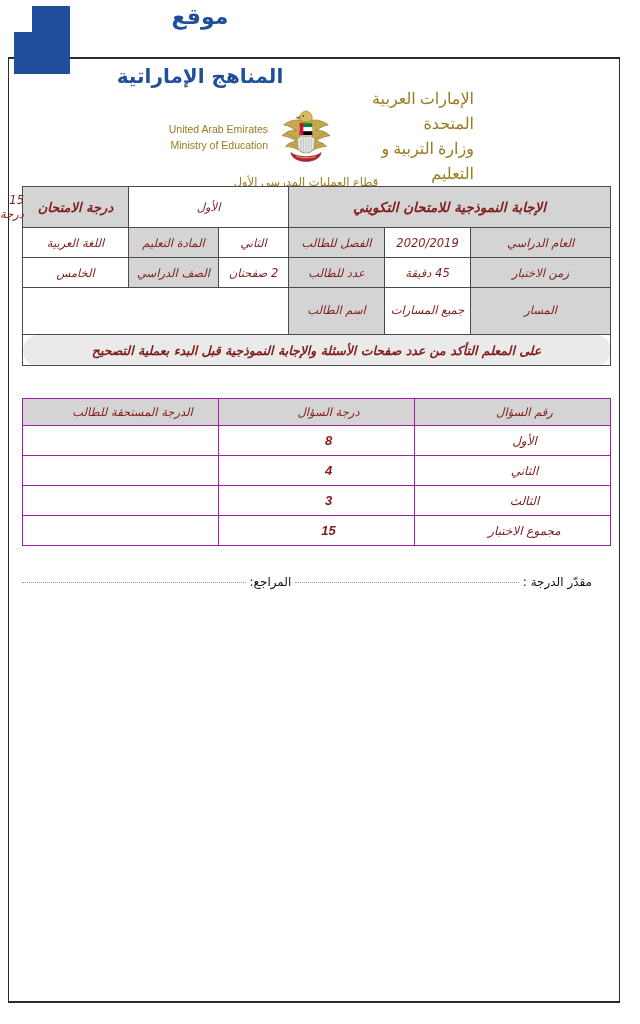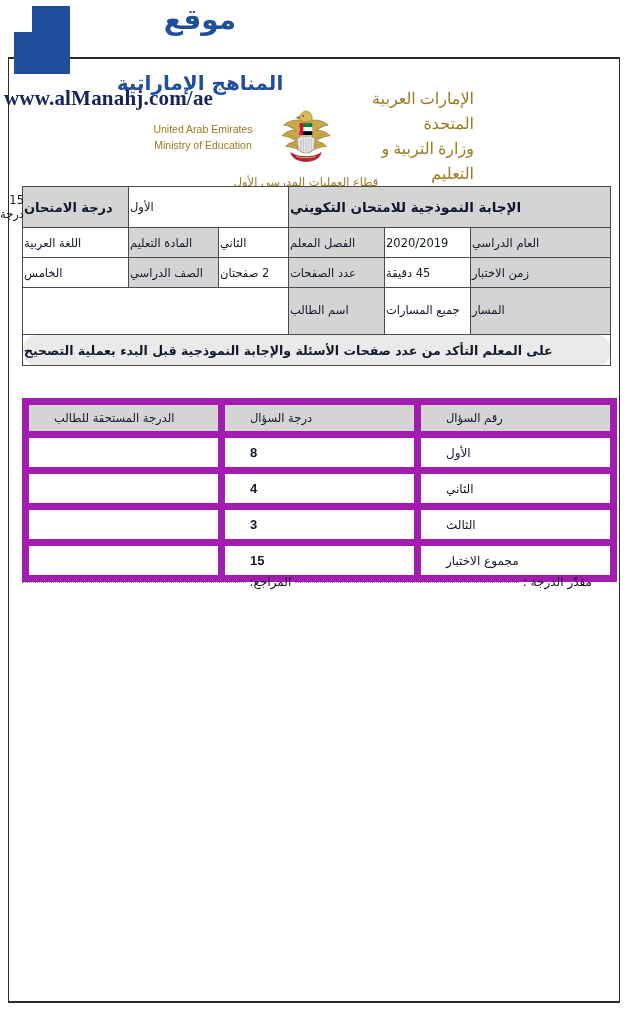--- a/index.html
+++ b/index.html
@@ -59,21 +59,21 @@
     left: 70px;
     top: 4px;
     width: 260px;
     text-align: center;
     direction: rtl;
     color: #1f4e9c;
     font-family: "DejaVu Sans", sans-serif;
     font-weight: bold;
     line-height: 1.15;
   }
-  #wm-arabic .l1 { font-size: 28px; letter-spacing: 0px; }
+  #wm-arabic .l1 { font-size: 22px; letter-spacing: 0px; }
   #wm-arabic .l2 { font-size: 20px; margin-top: 36px; }
 
   #wm-url {
     position: absolute;
     left: 4px;
     top: 86px;
     color: #16235c;
     font-family: "Liberation Serif", "DejaVu Serif", serif;
     font-weight: bold;
     font-size: 21px;
@@ -101,21 +101,21 @@
     direction: rtl;
     text-align: right;
     color: #9a7b1f;
     font-family: Liberation Serif, serif;
     font-size: 16px;
     line-height: 1.55;
     width: 130px;
   }
   .min-en {
     direction: ltr;
-    text-align: center;
+    text-align: right;
     color: #9a7b1f;
     font-family: "Liberation Sans", sans-serif;
     font-size: 10.5px;
     line-height: 1.55;
     width: 130px;
   }
   #falcon-emblem { width: 56px; height: 58px; flex: 0 0 56px; }
   #sector-lines {
     text-align: center;
     margin-top: 8px;
@@ -135,24 +135,25 @@
   }
 
   
   table {
     border-collapse: collapse;
     direction: rtl;
     table-layout: fixed;
   }
   table td {
     border: 1px solid #4a4a4a;
-    text-align: left;
+    text-align: center;
     vertical-align: middle;
     font-family: "DejaVu Sans", sans-serif;
-    color: #0f172a;
+    color: #7f1d1d;
+    font-style: italic;
   }
 
   
   #info-table {
     position: absolute;
     left: 22px;
     top: 186px;
     width: 588px;
   }
   #info-table td { height: 27px; font-size: 11.5px; }
@@ -183,21 +184,21 @@
   
   #grades-table {
     position: absolute;
     left: 22px;
     top: 398px;
     width: 588px;
   }
   #grades-table td {
     height: 27px;
     font-size: 12px;
-    border: 7px solid #a21caf;
+    border: 1px solid #a21caf;
     padding-left: 25px;
   }
   #grades-table td.hd {
     background: #d4d4d4;
     font-size: 11.5px;
     height: 24px;
   }
   #grades-table td.num {
     font-family: "Liberation Sans", sans-serif;
     font-weight: bold;
@@ -235,21 +236,20 @@
 
 <div id="watermark">
   <div id="wm-logo-mark">
     <div class="blk b1"></div>
     <div class="blk b2"></div>
   </div>
   <div id="wm-arabic">
     <div class="l1">موقع</div>
     <div class="l2">المناهج الإماراتية</div>
   </div>
-  <div id="wm-url">www.alManahj.com/ae</div>
 </div>
 
 <div id="ministry">
   <div id="ministry-row">
     <div class="min-ar">
       <div>الإمارات العربية المتحدة</div>
       <div>وزارة التربية و التعليم</div>
     </div>
 
     <svg id="falcon-emblem" viewBox="0 0 120 130">
@@ -305,29 +305,29 @@
   <tbody>
     <tr>
       <td class="title" colspan="3">الإجابة النموذجية للامتحان التكويني</td>
       <td class="white" colspan="2">الأول</td>
       <td class="bigbold">درجة الامتحان</td>
       <td class="white">15 درجة</td>
     </tr>
     <tr>
       <td class="grey">العام الدراسي</td>
       <td class="white">2020/2019</td>
-      <td class="grey">الفصل المعلم</td>
+      <td class="grey">الفصل للطالب</td>
       <td class="white">الثاني</td>
       <td class="grey">المادة التعليم</td>
       <td class="white">اللغة العربية</td>
     </tr>
     <tr>
       <td class="grey">زمن الاختبار</td>
       <td class="white">45 دقيقة</td>
-      <td class="grey">عدد الصفحات</td>
+      <td class="grey">عدد للطالب</td>
       <td class="white">2 صفحتان</td>
       <td class="grey">الصف الدراسي</td>
       <td class="white">الخامس</td>
     </tr>
     <tr>
       <td class="grey tall">المسار</td>
       <td class="white tall">جميع المسارات</td>
       <td class="grey tall">اسم الطالب</td>
       <td class="white tall" colspan="3"></td>
     </tr>

